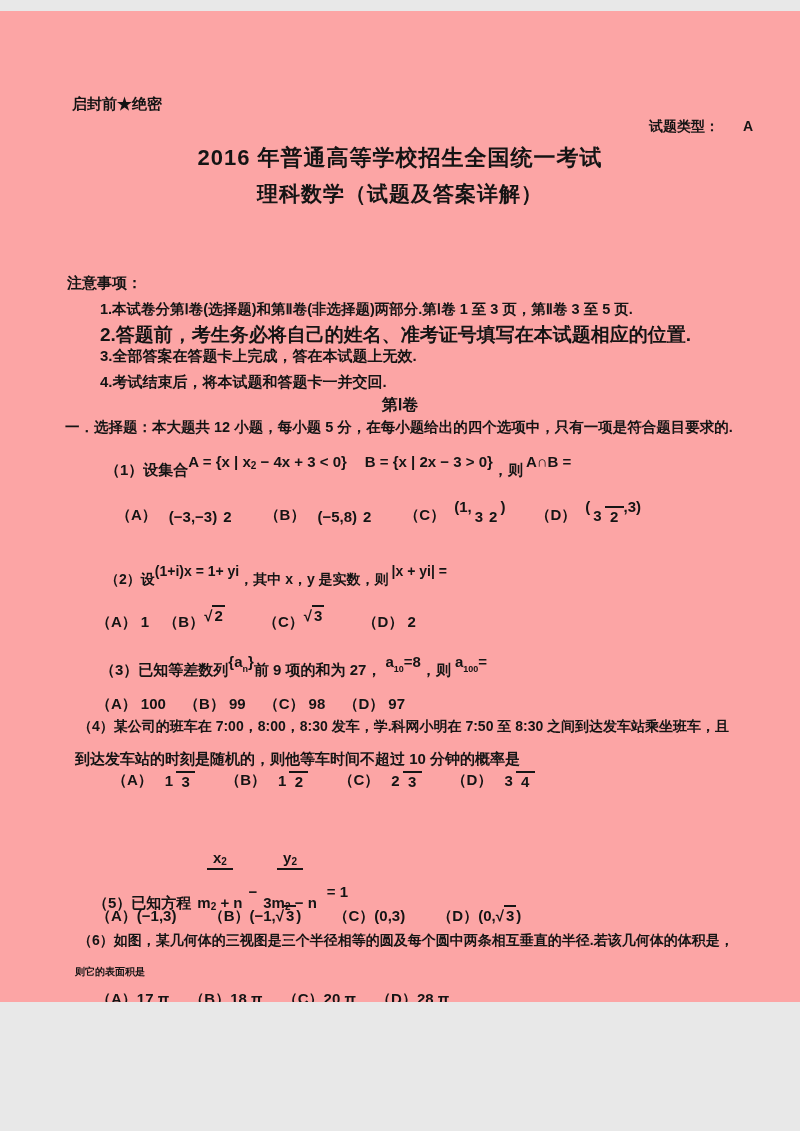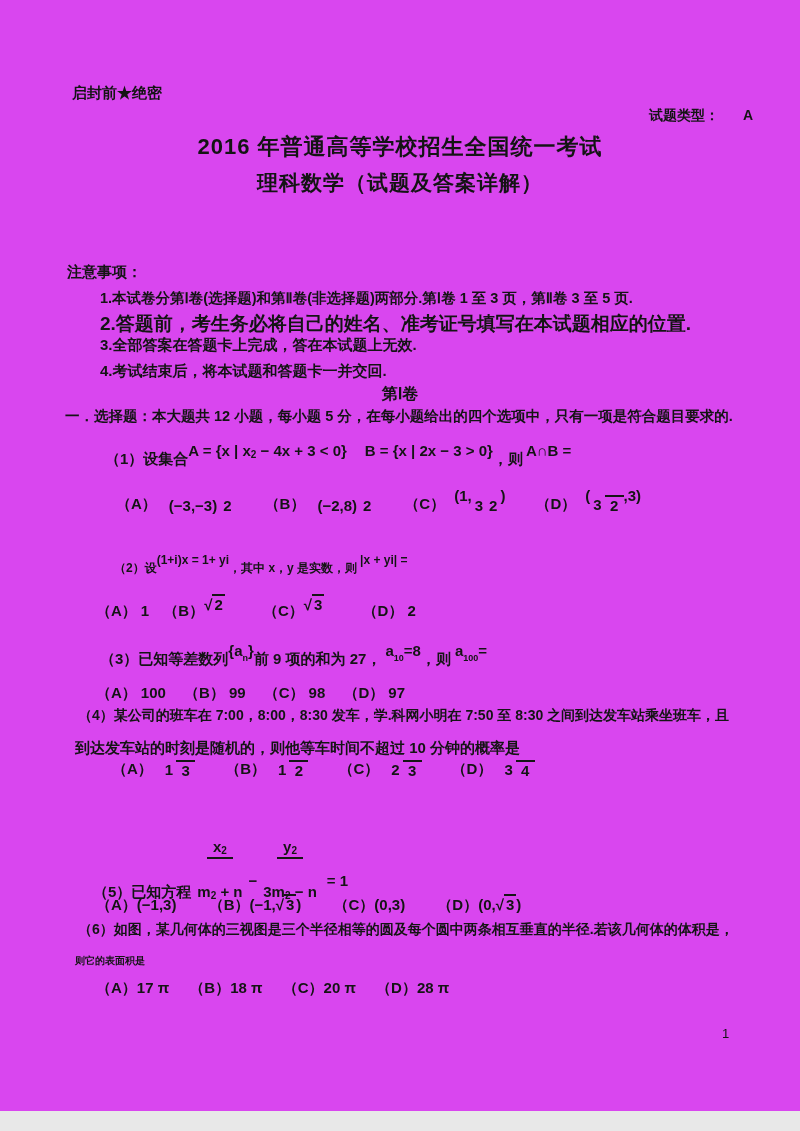--- a/index.html
+++ b/index.html
@@ -1,18 +1,18 @@
 <!DOCTYPE html>
 <html><head>
 <meta charset="utf-8">
 <style>
   html,body { margin:0; padding:0; background:#e8e8e8; }
   .page {
-    position:relative; width:800px; height:1111px; margin:0 auto;
-    background:#d946ef; overflow:hidden; color:#141414;
+    position:relative; width:800px; height:991px; margin:11px auto;
+    background:#fca5a5; overflow:hidden; color:#141414;
     font-family:"Liberation Sans", sans-serif; font-weight:700;
   }
   .abs { position:absolute; white-space:nowrap; }
   .center { left:0; width:800px; text-align:center; }
   
   .rz { position:relative; top:-8px; }
   
   .s2 { font-size:10px; position:relative; top:2px; }
   
   .sb { font-size:9px; position:relative; top:5px; }
@@ -68,21 +68,21 @@
       <span class="stack">
           <span class="num">(−3,−3)</span>
           <span class="den">2</span>
         </span>
       <span class="paren"></span>
     </span>
     <span class="opt">
       <span class="opt-label">（B）</span>
       <span class="paren"></span>
       <span class="stack">
-          <span class="num">(−2,8)</span>
+          <span class="num">(−5,8)</span>
           <span class="den">2</span>
         </span>
       <span class="paren"></span>
     </span>
     <span class="opt">
       <span class="opt-label">（C）</span>
       <span class="paren">(1,</span>
       <span class="stack">
           <span class="num">3</span>
           <span class="den">2</span>
@@ -93,21 +93,21 @@
       <span class="opt-label">（D）</span>
       <span class="paren">(</span>
       <span class="stack bar">
           <span class="num">3</span>
           <span class="den">2</span>
         </span>
       <span class="paren">,3)</span>
     </span>
   </div>
 
-  <div class="abs" style="left:114px;top:560px;font-size:12px;">
+  <div class="abs" style="left:105px;top:560px;font-size:14px;">
     <span>（2）设</span><span class="rz">(1+i)x = 1+ yi</span><span>，其中 x，y 是实数，则</span><span class="rz" style="margin-left:3px;">|x + yi| =</span>
   </div>
   <div class="abs" style="left:96px;top:602px;font-size:15px;">
     <span class="optin" style="margin-right:10px;"><span>（A）</span><span class="opt-gap"></span><span>1</span></span>
     <span class="optin" style="margin-right:34px;"><span>（B）</span><span class="lift rad"><span>√</span><span class="rcand">2</span></span></span>
     <span class="optin" style="margin-right:34px;"><span>（C）</span><span class="lift rad"><span>√</span><span class="rcand">3</span></span></span>
     <span class="optin"><span>（D）</span><span class="opt-gap"></span><span>2</span></span>
   </div>
 
   <div class="abs" style="left:100px;top:650px;font-size:15px;">

